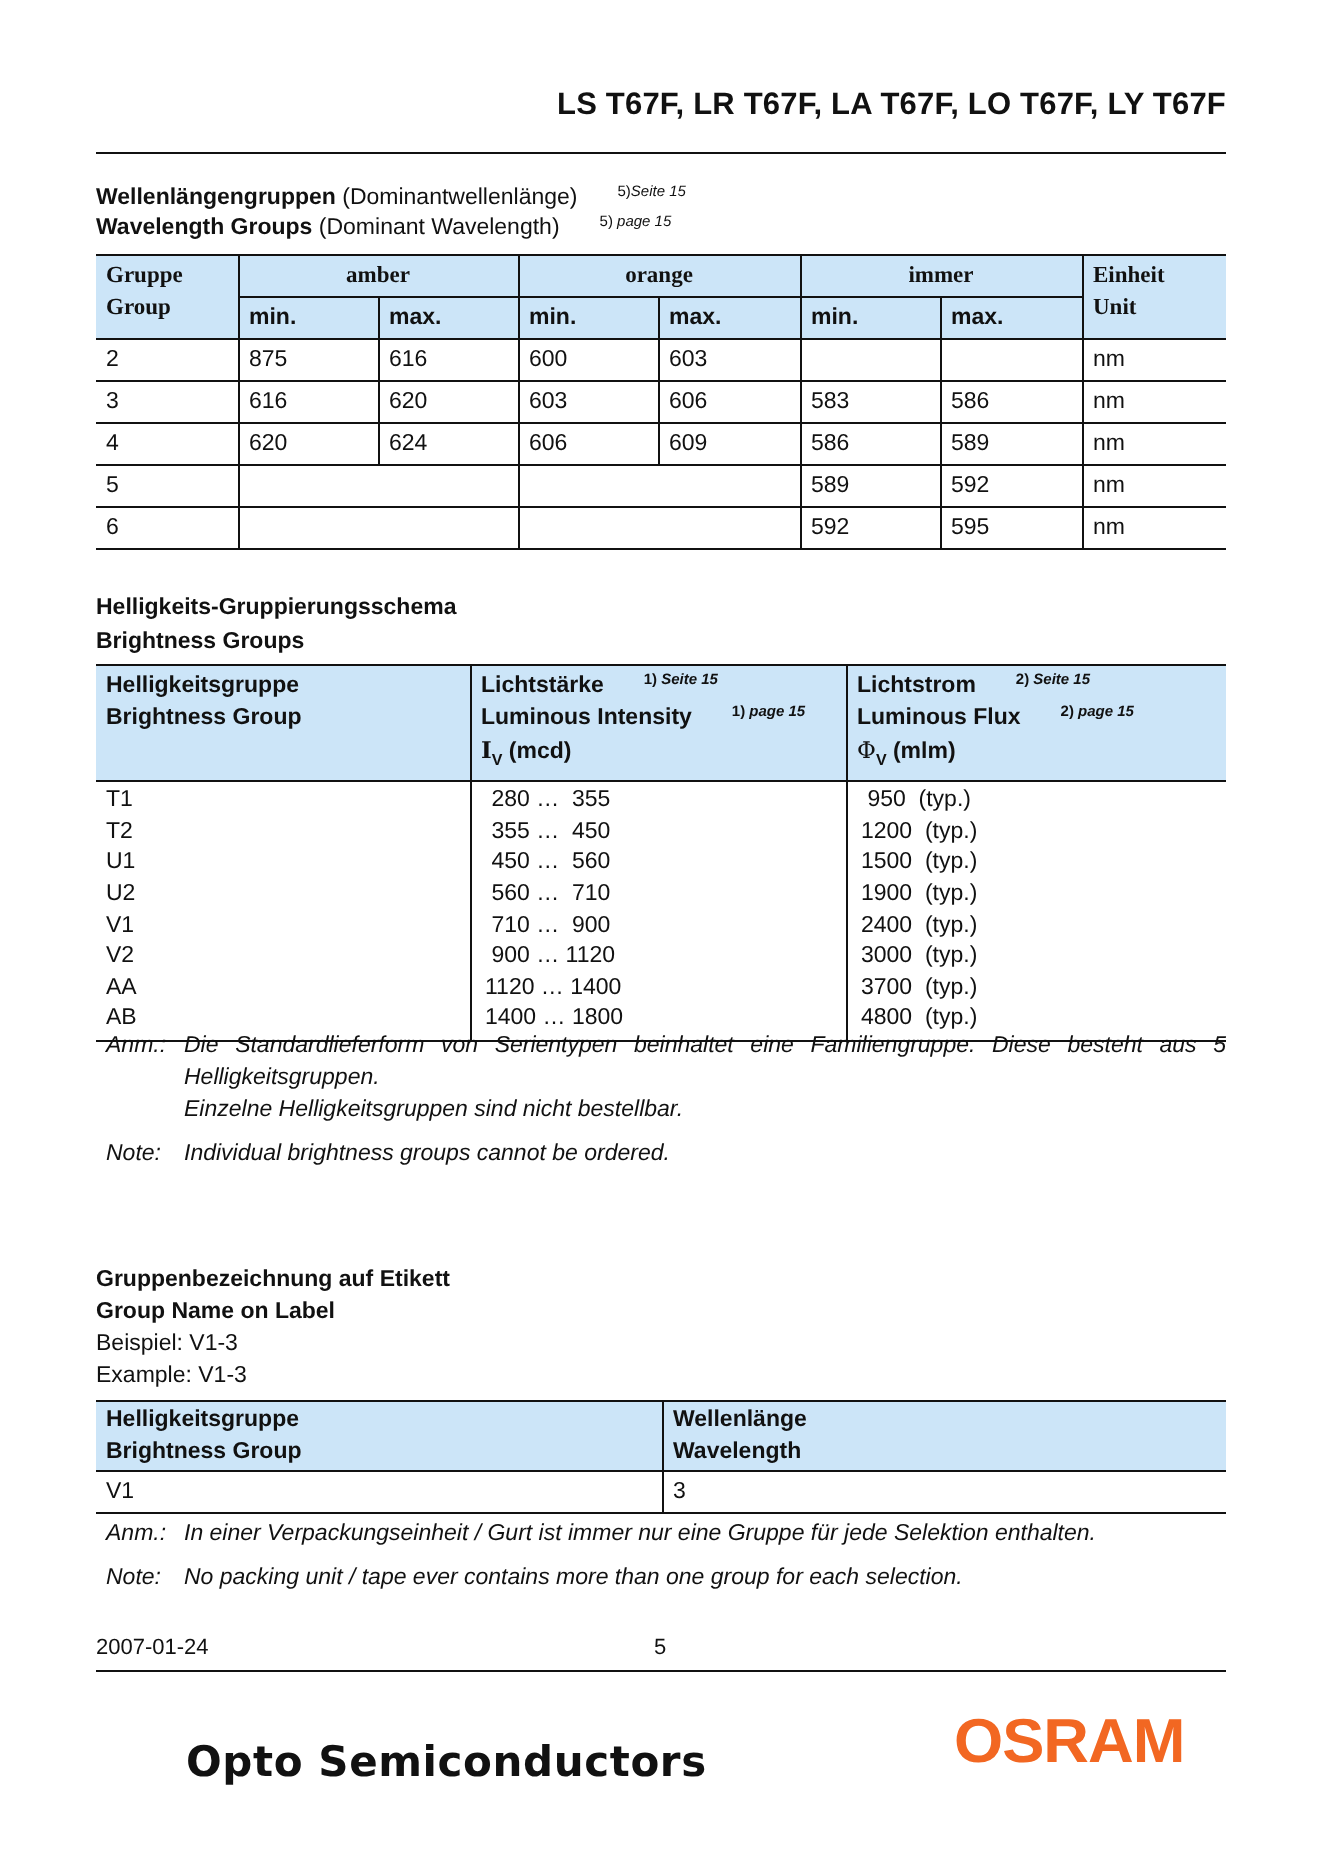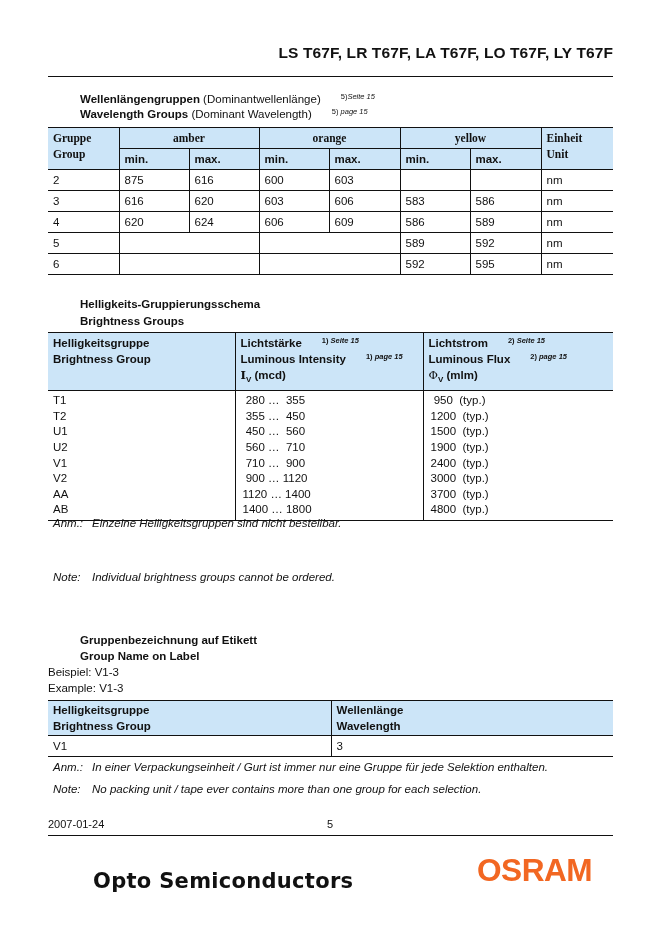--- a/index.html
+++ b/index.html
@@ -7,21 +7,21 @@
     width: 662px; height: 936px; position: relative; overflow: hidden;
     font-family: "Liberation Sans", sans-serif; color: #111; font-size: 11.5px;
   }
   .abs { position: absolute; }
   .doc-title {
     left: 48px; width: 565px; top: 44px; text-align: right;
     font-weight: bold; font-size: 15.5px; letter-spacing: 0.1px;
   }
   .rule { left: 48px; width: 565px; height: 0; border-top: 1.4px solid #111; }
   .sec-line { left: 48px; font-size: 11.5px; line-height: 16px; white-space: nowrap; }
-  .b { font-weight: bold; margin-left: 32px; }
+  .b { font-weight: bold; }
   sup { font-size: 7.5px; vertical-align: 4px; line-height: 0; padding-left: 20px; }
   sup i { font-style: italic; }
   table { border-collapse: collapse; position: absolute; left: 48px; width: 565px; font-size: 11.5px; }
   th, td { padding: 0 5px; text-align: left; vertical-align: middle; }
   th { background: #cce5f8; font-weight: bold; }
   
   #wl-table { top: 127px; }
   #wl-table tr.h1 th { height: 20px; font-family: Liberation Serif, serif; }
   #wl-table tr.h2 th { height: 20px; }
   #wl-table td { height: 20px; border-bottom: 1px solid #111; }
@@ -70,21 +70,21 @@
       <col style="width:71px">
       <col style="width:70px">
       <col style="width:71px">
       <col style="width:72px">
   </colgroup>
   <thead>
     <tr class="h1">
       <th rowspan="2" class="rs"><span>Gruppe</span><br><span>Group</span></th>
       <th colspan="2" class="center vl">amber</th>
       <th colspan="2" class="center vl">orange</th>
-      <th colspan="2" class="center vl">yellow</th>
+      <th colspan="2" class="center vl">immer</th>
       <th rowspan="2" class="rs vl"><span>Einheit</span><br><span>Unit</span></th>
     </tr>
     <tr class="h2">
       <th class="vl">min.</th>
       <th class="vl">max.</th>
       <th class="vl">min.</th>
       <th class="vl">max.</th>
       <th class="vl">min.</th>
       <th class="vl">max.</th>
     </tr>
@@ -194,20 +194,21 @@
         <div class="num-line">3000  (typ.)</div>
         <div class="num-line">3700  (typ.)</div>
         <div class="num-line">4800  (typ.)</div>
       </td>
     </tr>
   </tbody>
 </table>
 
 <div class="abs note" style="top:515px">
   <span class="lbl">Anm.:</span>
+  <span class="txt">Die Standardlieferform von Serientypen beinhaltet eine Familiengruppe. Diese besteht aus 5 Helligkeitsgruppen.</span>
   <span class="txt">Einzelne Helligkeitsgruppen sind nicht bestellbar.</span>
 </div>
 <div class="abs note" style="top:569px">
   <span class="lbl">Note:</span>
   <span class="txt">Individual brightness groups cannot be ordered.</span>
 </div>
 
 <div class="abs sec-line b" style="top:632px">Gruppenbezeichnung auf Etikett</div>
 <div class="abs sec-line b" style="top:648px">Group Name on Label</div>
 <div class="abs sec-line" style="top:664px">Beispiel: V1-3</div>

